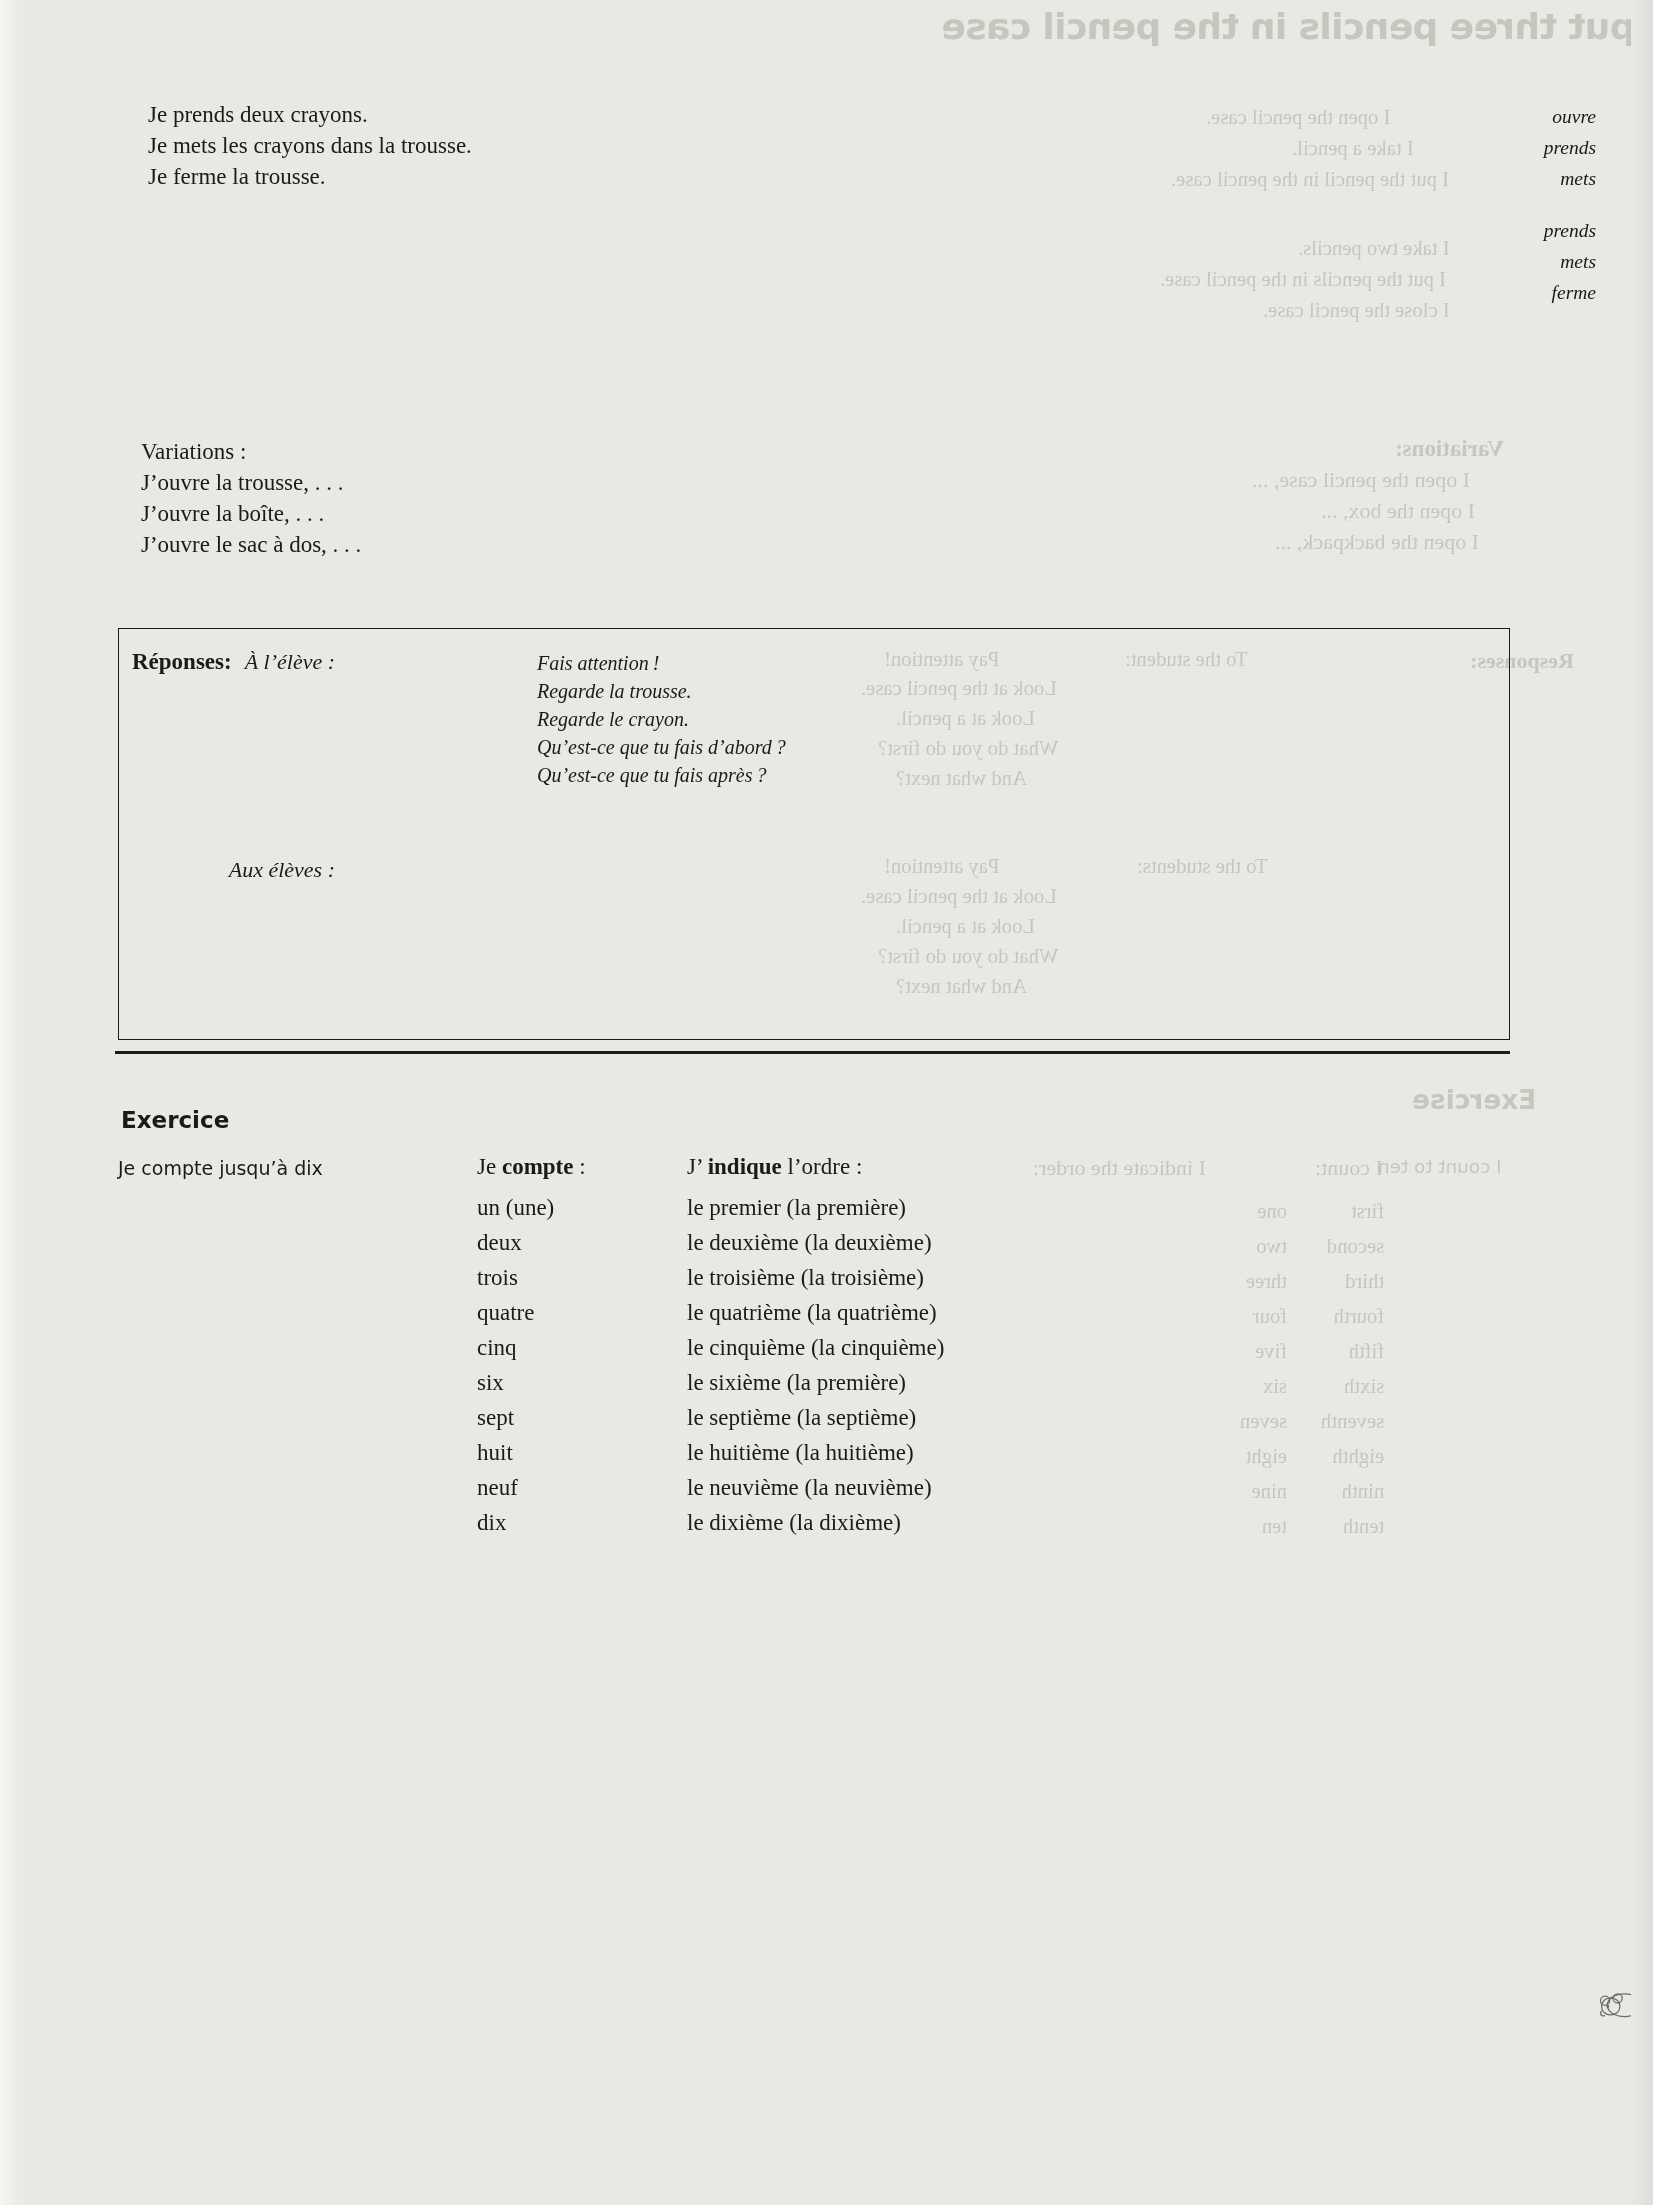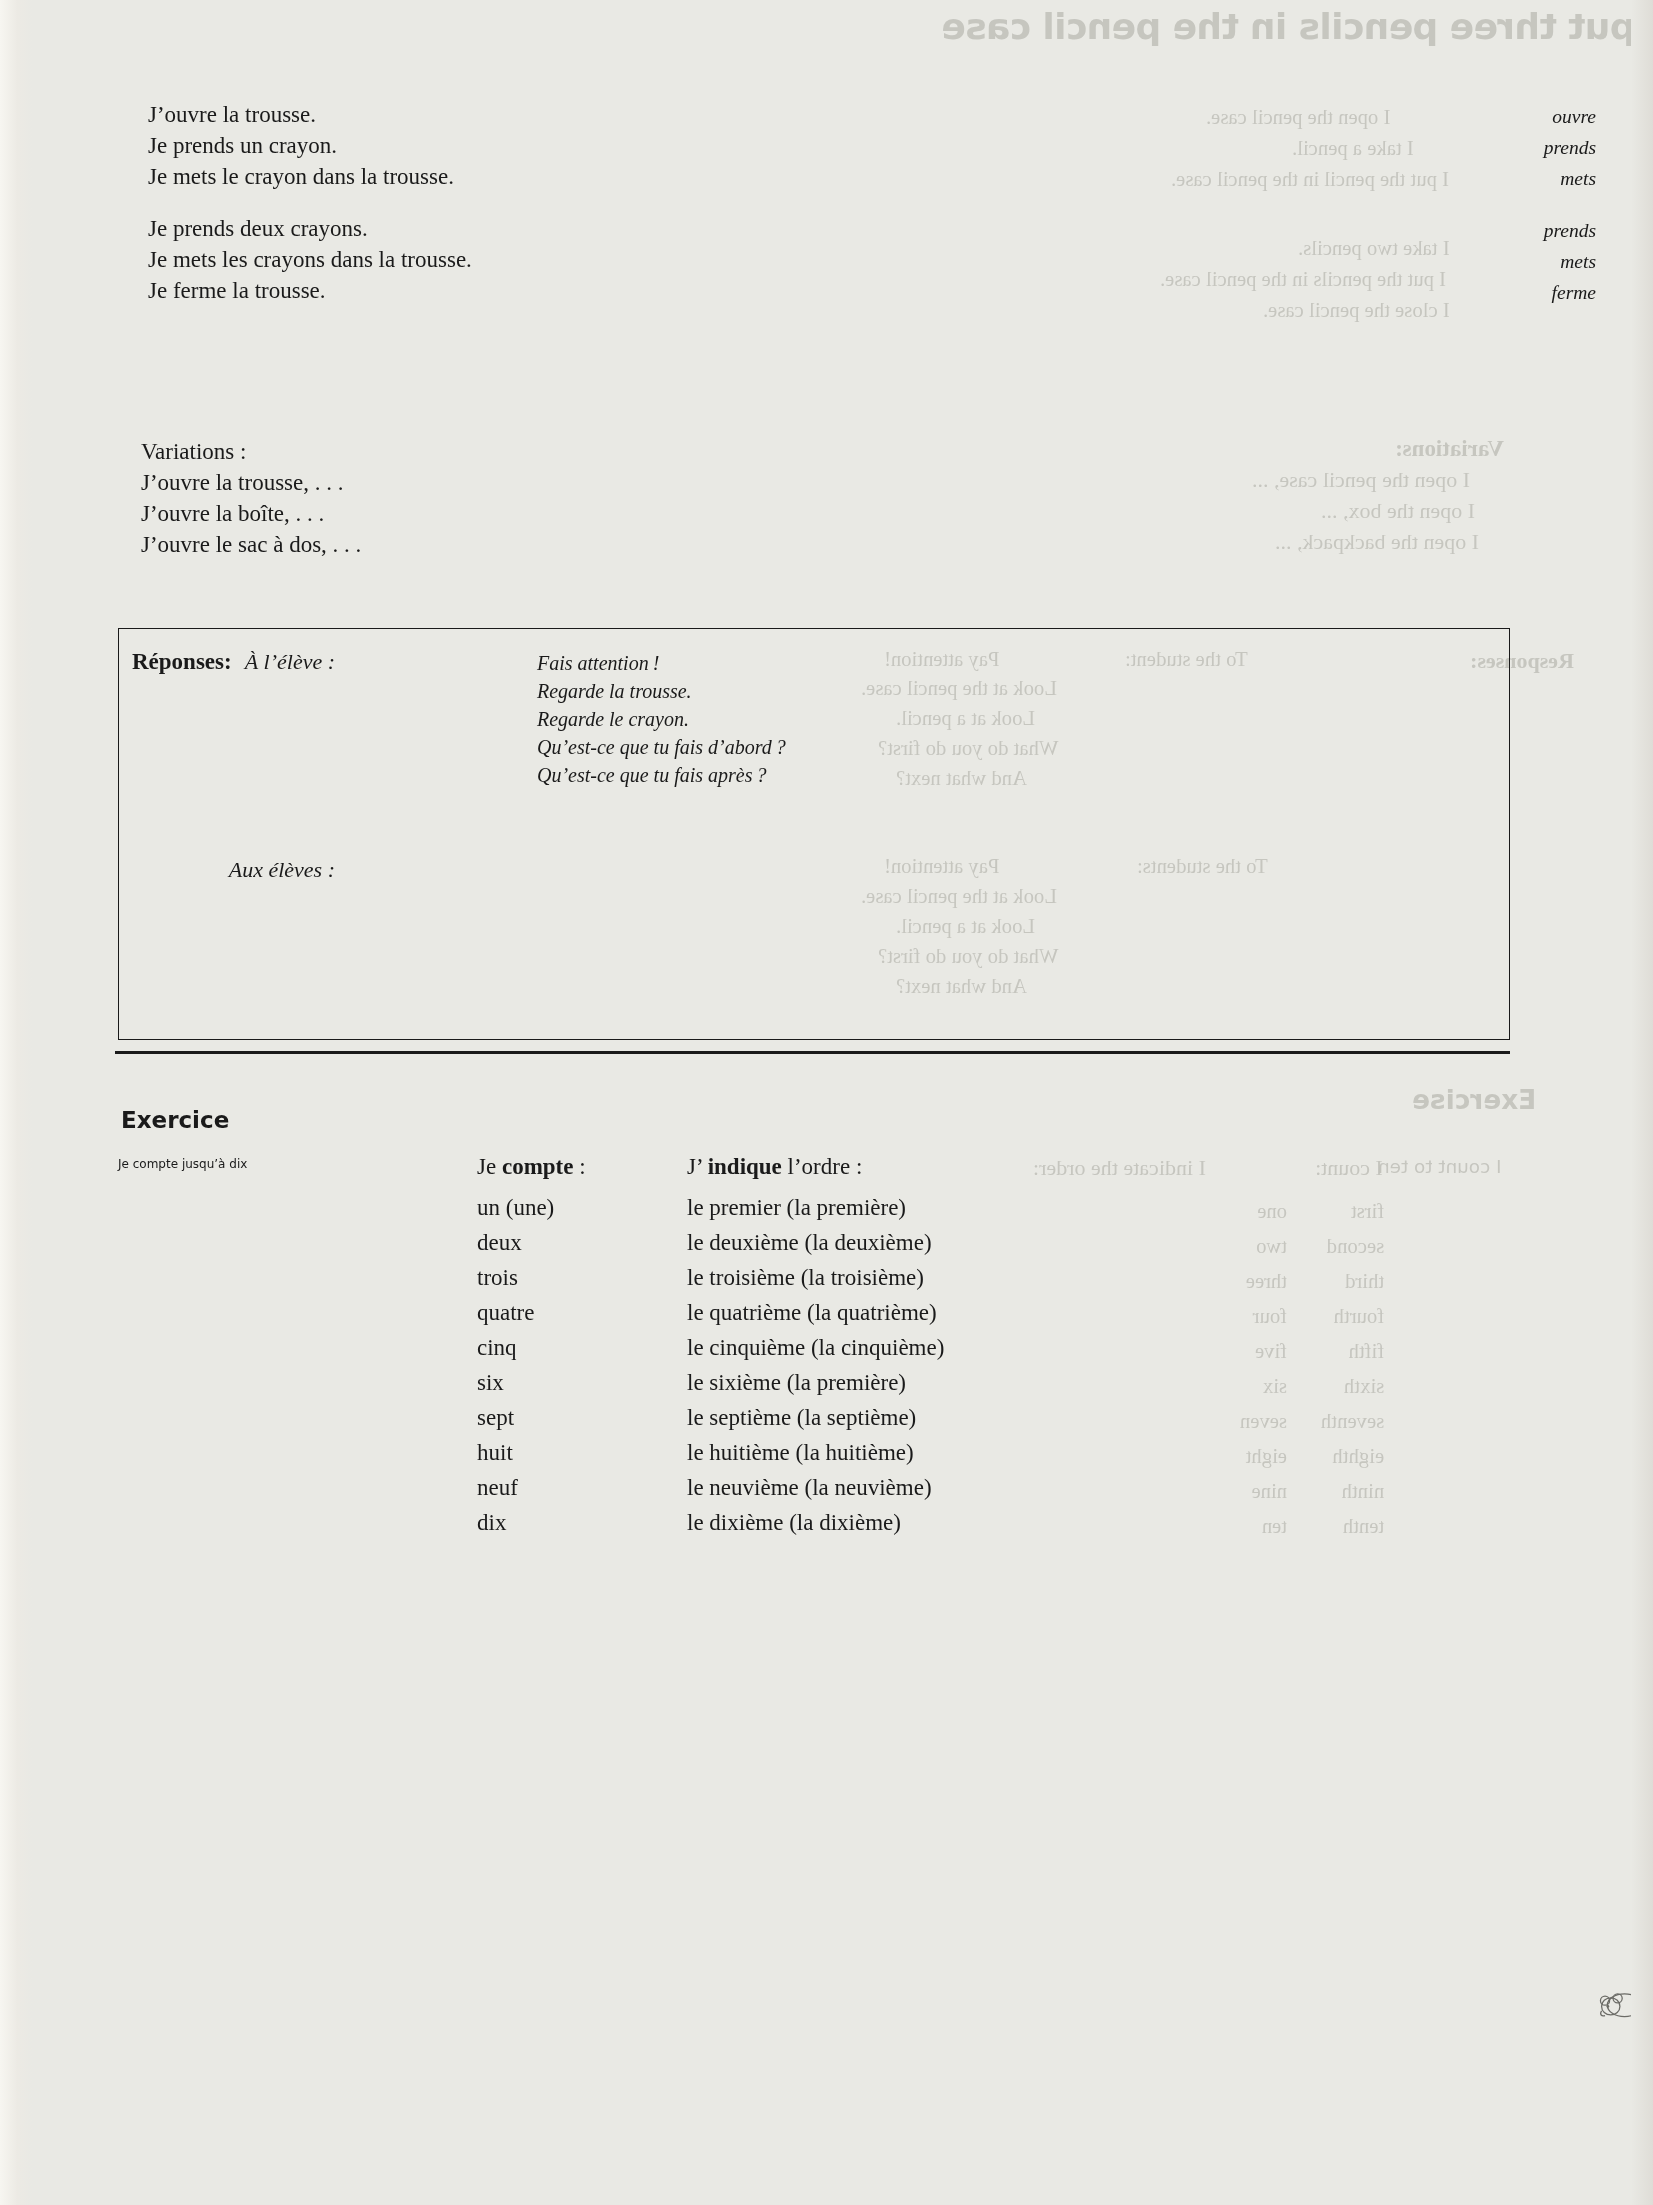--- a/index.html
+++ b/index.html
@@ -151,21 +151,21 @@
     top: 1088px;
     font-family: "DejaVu Sans", sans-serif;
     font-weight: bold;
     font-size: 23px;
   }
   .ex-intro {
     position: absolute;
     left: 118px;
     top: 1157px;
     font-family: "DejaVu Sans", sans-serif;
-    font-size: 12px;
+    font-size: 19px;
     white-space: nowrap;
   }
   .col-head {
     position: absolute;
     font-size: 23px;
     white-space: nowrap;
   }
   .col-head b { font-weight: bold; }
   .num-col {
     position: absolute;
@@ -250,25 +250,20 @@
 fifth
 sixth
 seventh
 eighth
 ninth
 tenth</div>
 
 
     <div class="dialogue">
       <div class="grp">
-        <div class="line">J’ouvre la trousse.</div>
-        <div class="line">Je prends un crayon.</div>
-        <div class="line">Je mets le crayon dans la trousse.</div>
-      </div>
-      <div class="grp">
         <div class="line">Je prends deux crayons.</div>
         <div class="line">Je mets les crayons dans la trousse.</div>
         <div class="line">Je ferme la trousse.</div>
       </div>
     </div>
 
     <div class="verbs">
       <div class="grp">
         <div>ouvre</div>
         <div>prends</div>

